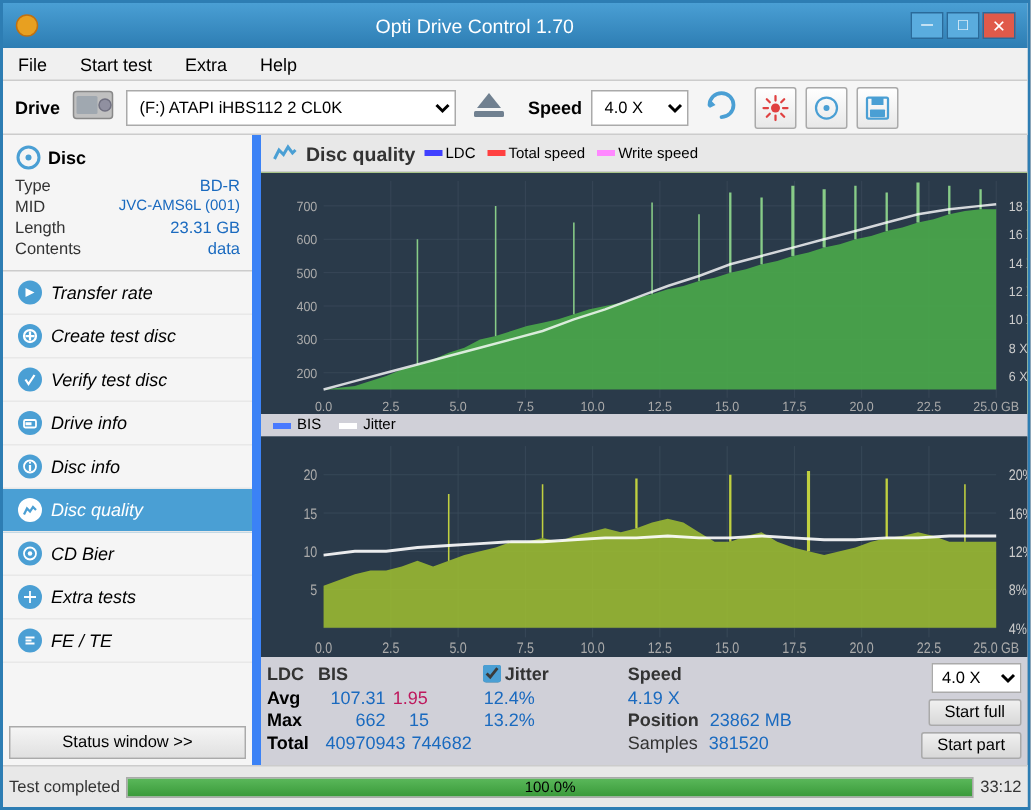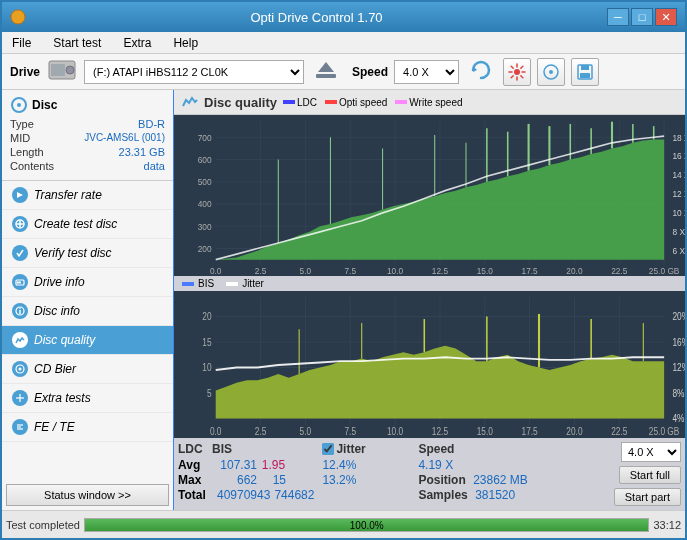--- a/index.html
+++ b/index.html
@@ -63,21 +63,21 @@
     
     .main-layout {
       display: flex;
       height: calc(540px - 30px - 22px - 36px - 28px);
     }
 
     
     .sidebar {
       width: 172px;
       background: #f5f5f5;
-      border-right: 1px solid #3b82f6;
+      border-right: 6px solid #3b82f6;
       display: flex;
       flex-direction: column;
       flex-shrink: 0;
     }
     .disc-info-panel {
       padding: 6px 8px;
       border-bottom: 1px solid #ccc;
       font-size: 11px;
     }
     .disc-info-header {
@@ -412,21 +412,21 @@
             <path d="M1 12 L4 6 L7 9 L10 4 L13 8 L15 6" fill="none" stroke="#4a9fd4" stroke-width="2"></path>
           </svg>
         <span class="disc-quality-title">Disc quality</span>
         <div class="legend">
           <div class="legend-item">
             <span class="legend-color" style="background:#4040ff; width:12px; height:4px; display:inline-block;"></span>
             <span>LDC</span>
           </div>
           <div class="legend-item">
             <span class="legend-color" style="background:#ff4040; width:12px; height:4px; display:inline-block;"></span>
-            <span>Opti speed</span>
+            <span>Total speed</span>
           </div>
           <div class="legend-item">
             <span class="legend-color" style="background:#ff88ff; width:12px; height:4px; display:inline-block;"></span>
             <span>Write speed</span>
           </div>
         </div>
       </div>
 
       <div style="flex:1.1; position:relative; background:#bef264; overflow:hidden;">
         <svg width="100%" height="100%" viewBox="0 0 490 145" preserveAspectRatio="none">
@@ -614,21 +614,21 @@
             <span style="font-weight:bold;color:#333;">Speed</span>
           </div>
           <div style="margin-bottom:1px;">
             <span style="color:#1a6abf;">4.19 X</span>
           </div>
           <div style="margin-bottom:1px;">
             <span style="font-weight:bold;color:#333;">Position</span>
             <span style="color:#1a6abf;margin-left:4px;">23862 MB</span>
           </div>
           <div>
-            <span style="font-weight:bold;color:#333;">Samples</span>
+            <span style="font-weight:normal;color:#333;">Samples</span>
             <span style="color:#1a6abf;margin-left:4px;">381520</span>
           </div>
         </div>
 
         <div style="display:flex;flex-direction:column;align-items:flex-end;margin-left:auto;gap:4px;">
           <select class="speed-dropdown">
             <option>4.0 X</option>
           </select>
           <button class="start-btn">Start full</button>
           <button class="start-btn">Start part</button>

